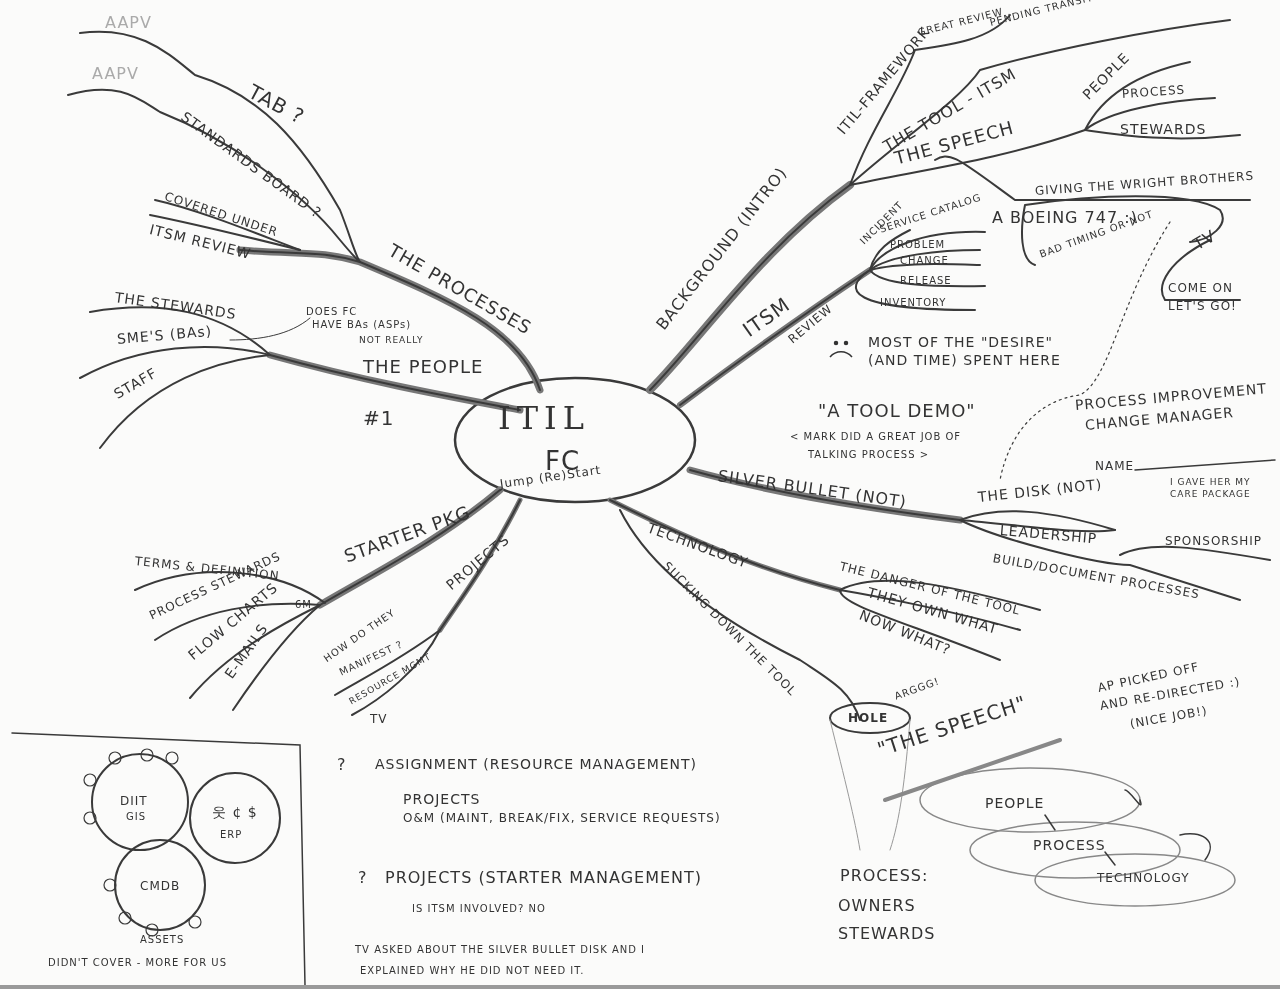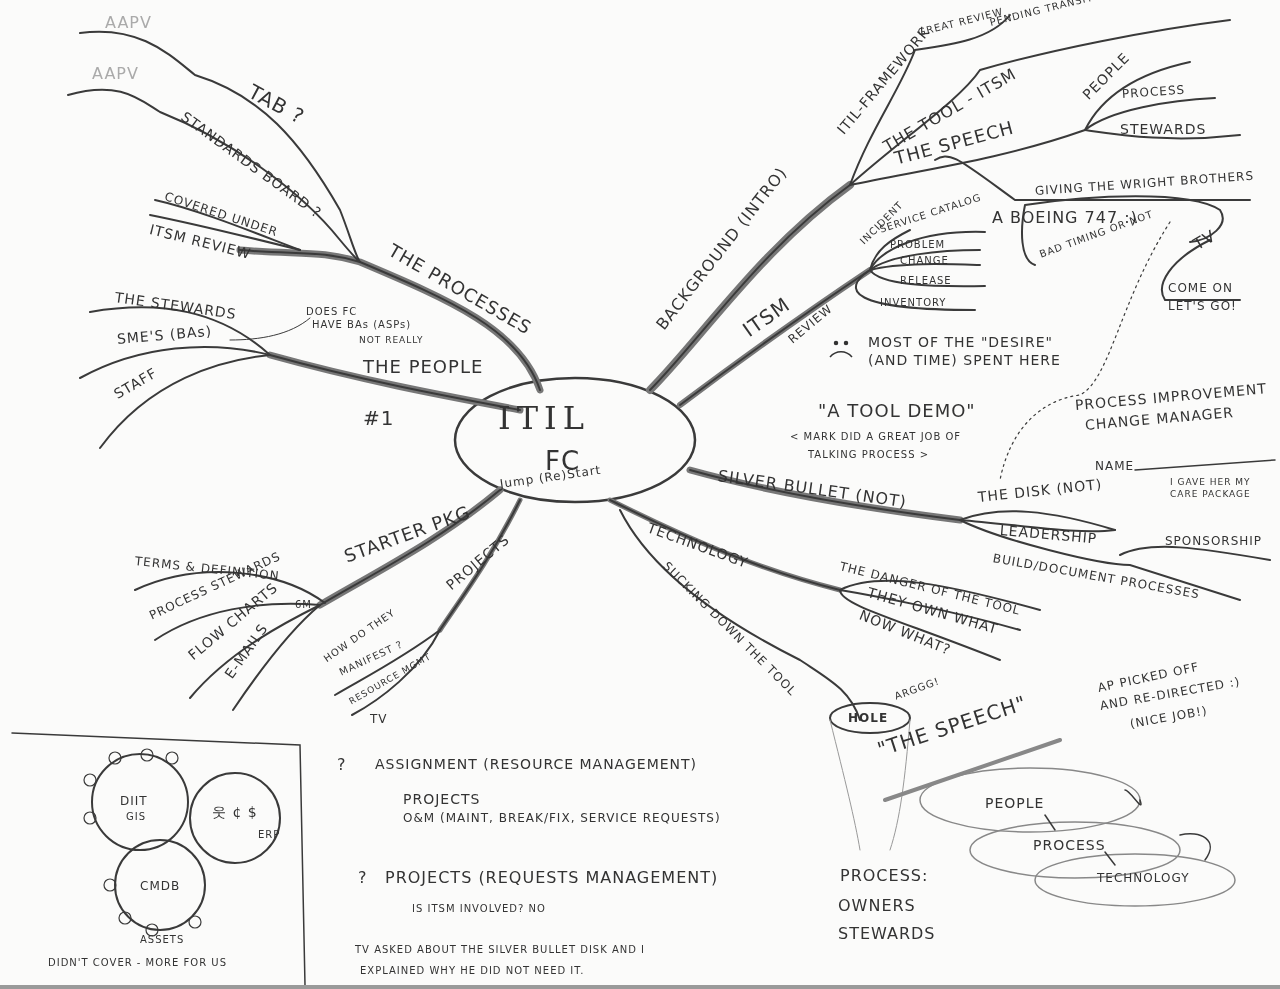--- a/index.html
+++ b/index.html
@@ -227,26 +227,26 @@
 <div class="t s10" style="left:325px;top:655px;transform:rotate(-35deg);">HOW DO THEY</div>
 <div class="t s10" style="left:340px;top:668px;transform:rotate(-25deg);">MANIFEST ?</div>
 <div class="t s9" style="left:350px;top:698px;transform:rotate(-30deg);">RESOURCE MGMT</div>
 <div class="t s12" style="left:370px;top:713px;">TV</div>
 
 <div class="t s16" style="left:337px;top:757px;">?</div>
 <div class="t s14" style="left:375px;top:757px;">ASSIGNMENT (RESOURCE MANAGEMENT)</div>
 <div class="t s14" style="left:403px;top:792px;">PROJECTS</div>
 <div class="t s12" style="left:403px;top:812px;">O&amp;M (MAINT, BREAK/FIX, SERVICE REQUESTS)</div>
 <div class="t s16" style="left:358px;top:870px;">?</div>
-<div class="t s16" style="left:385px;top:870px;">PROJECTS (REQUESTS MANAGEMENT)</div>
+<div class="t s16" style="left:385px;top:870px;">PROJECTS (STARTER MANAGEMENT)</div>
 <div class="t s10" style="left:412px;top:904px;">IS ITSM INVOLVED? NO</div>
 <div class="t s10" style="left:355px;top:945px;">TV ASKED ABOUT THE SILVER BULLET DISK AND I</div>
 <div class="t s10" style="left:360px;top:966px;">EXPLAINED WHY HE DID NOT NEED IT.</div>
 
 <div class="t s12" style="left:120px;top:795px;">DIIT</div>
 <div class="t s10" style="left:126px;top:812px;">GIS</div>
 <div class="t s14" style="left:212px;top:805px;">웃 ¢ $</div>
-<div class="t s10" style="left:220px;top:830px;margin-left:38px;">ERP</div>
+<div class="t s10" style="left:220px;top:830px;">ERP</div>
 <div class="t s12" style="left:140px;top:880px;">CMDB</div>
 <div class="t s10" style="left:140px;top:898px;margin-top:37px;">ASSETS</div>
 <div class="t s10" style="left:48px;top:958px;">DIDN'T COVER - MORE FOR US</div>
 
 <div class="bottomband"></div>
 
 </body></html>

